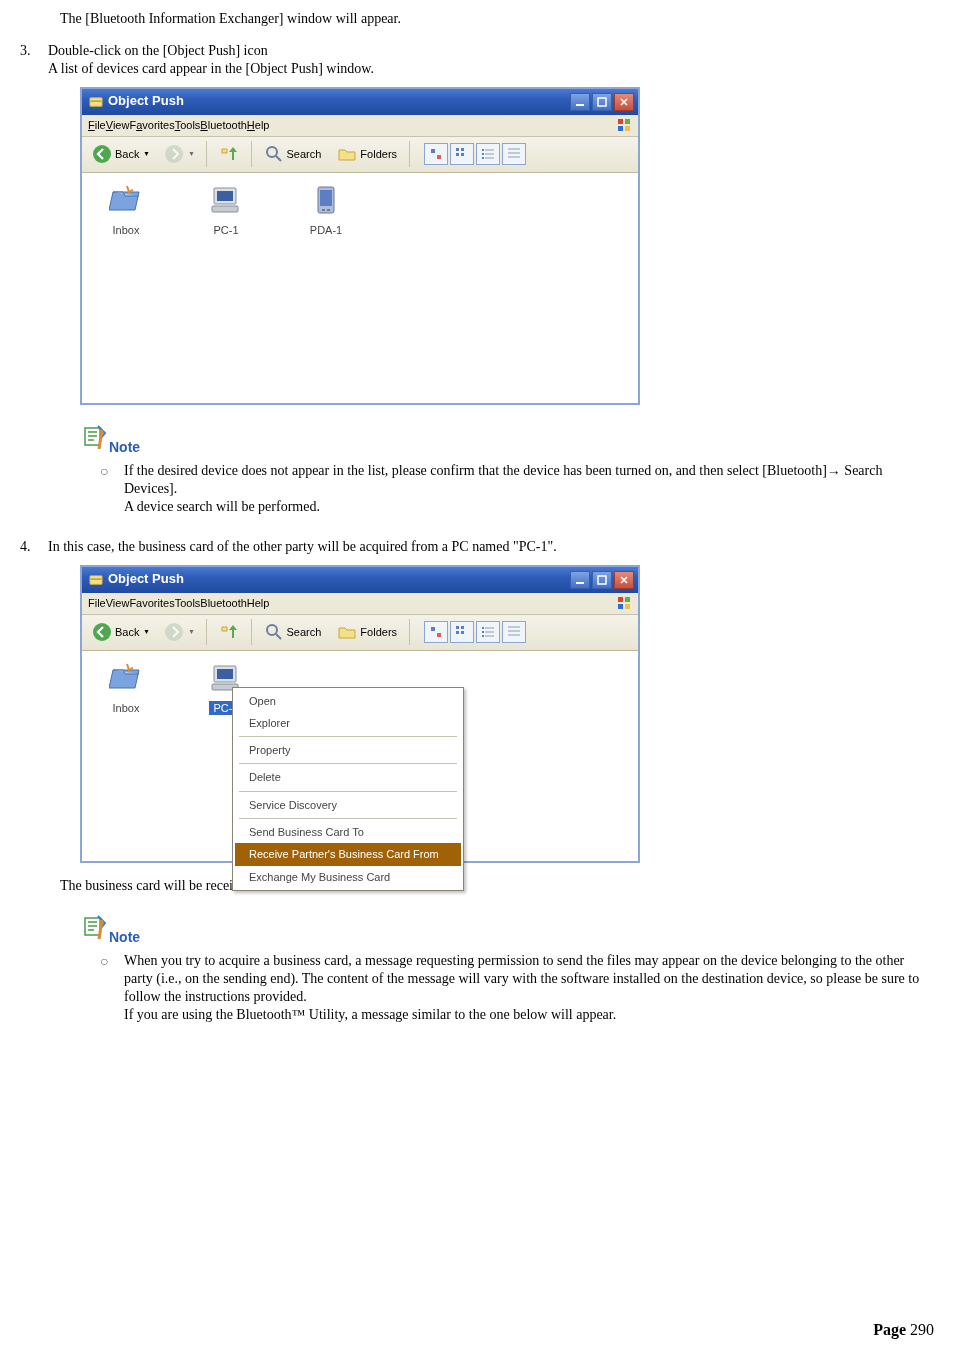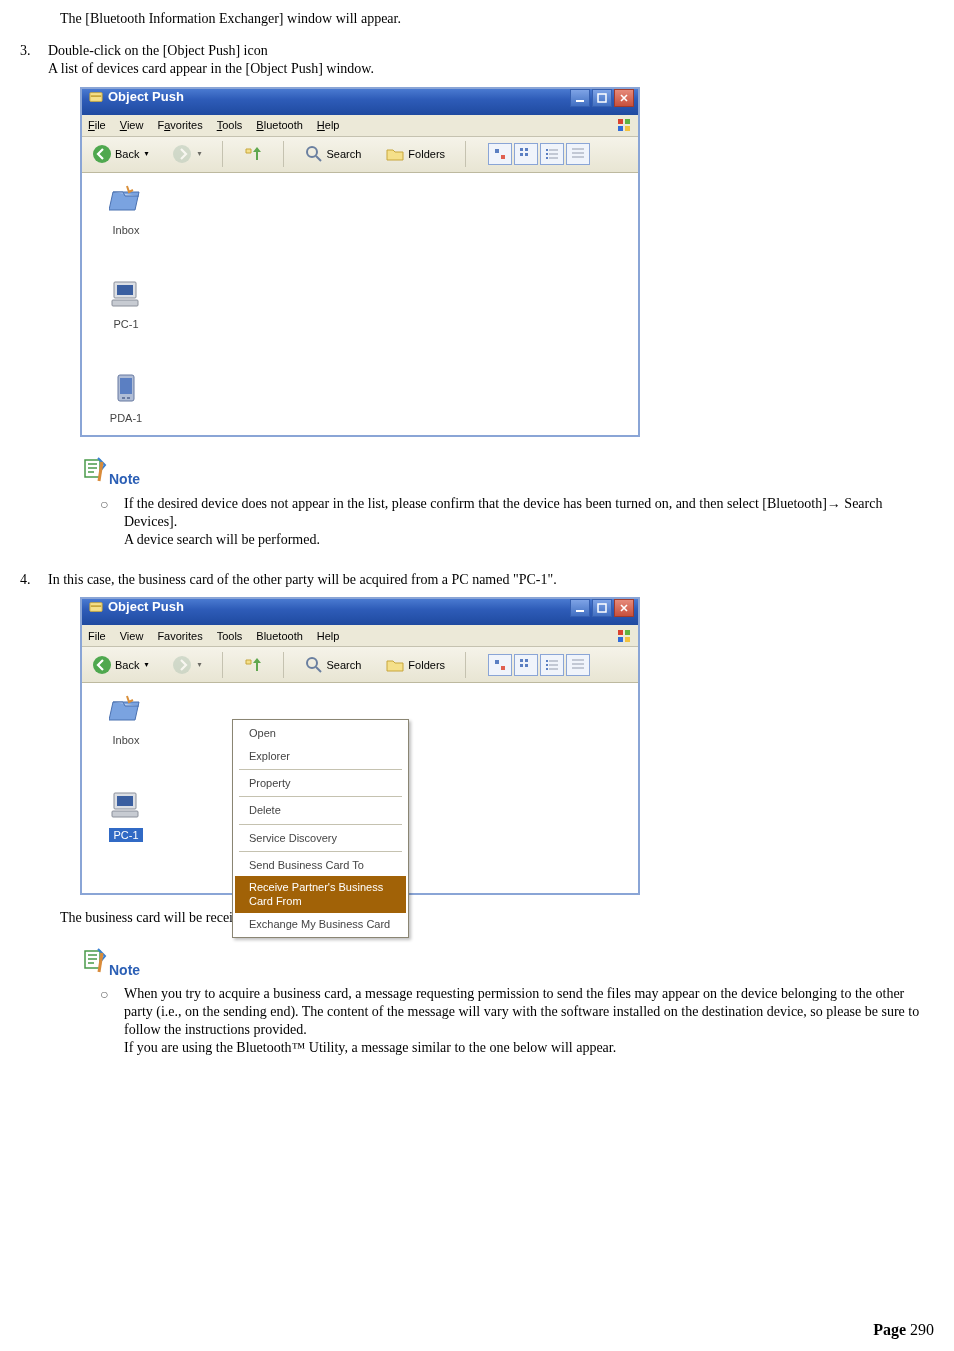--- a/index.html
+++ b/index.html
@@ -21,20 +21,21 @@
     width: 560px;
     margin: 8px 0 8px 60px;
     border: 2px solid #8aa5d6;
     background: #fff;
     position: relative;
   }
   .title-bar {
     height: 26px;
     background: linear-gradient(to bottom, #4a7ad1, #2e5cb8 40%, #1f4aa0);
     display: flex;
+    align-items: center;
     padding: 0 4px 0 6px;
     color: #fff;
     font-family: Tahoma, Arial, sans-serif;
     font-size: 13px;
     font-weight: bold;
   }
   .title-bar .tb-icon {
     width: 16px; height: 16px; margin-right: 4px;
     display: flex; align-items: center; justify-content: center;
   }
@@ -53,39 +54,38 @@
     border-color: #a03b2c;
   }
   .menu-bar {
     height: 22px;
     background: #ece9d8;
     border-bottom: 1px solid #c5c2b0;
     display: flex; align-items: center;
     padding: 0 6px;
     font-family: Tahoma, Arial, sans-serif;
     font-size: 11px;
-    gap: 14px;
   }
   .menu-bar .menu-item { }
   .menu-bar .underline { text-decoration: underline; text-underline-offset: 1px; }
   .menu-bar .flag {
     margin-left: auto;
     width: 16px; height: 16px;
     display: flex; align-items: center; justify-content: center;
   }
   .menu-bar .flag svg { width: 14px; height: 14px; }
   .toolbar {
     height: 36px;
     background: linear-gradient(to bottom, #f5f3e9, #e8e5d3);
     border-bottom: 1px solid #bdb99f;
     display: flex; align-items: center;
     padding: 0 4px;
     font-family: Tahoma, Arial, sans-serif;
     font-size: 11px;
-    gap: 12px;
+    gap: 4px;
   }
   .toolbar .divider { width: 1px; height: 26px; background: #c5c2b0; margin: 0 2px; }
   .tb-btn {
     display: flex; align-items: center; gap: 3px;
     padding: 3px 6px;
     border-radius: 3px;
   }
   .tb-btn.disabled { opacity: 0.55; }
   .tb-btn svg { width: 20px; height: 20px; }
   .tb-btn .dd { font-size: 8px; margin-left: 2px; }
@@ -99,36 +99,35 @@
   .view-btn svg { width: 14px; height: 14px; }
   .client {
     min-height: 230px;
     background: #fff;
     padding: 10px 14px;
     font-family: Tahoma, Arial, sans-serif;
     font-size: 11px;
     color: #444;
     display: flex; gap: 40px; align-items: flex-start;
     position: relative;
-    flex-direction: column;
   }
   .desk-icon {
     display: flex; flex-direction: column; align-items: center;
     width: 60px;
   }
   .desk-icon .ico { width: 36px; height: 36px; display: flex; align-items: center; justify-content: center; }
   .desk-icon .ico svg { width: 34px; height: 34px; }
   .desk-icon .label { margin-top: 4px; text-align: center; }
   .desk-icon.selected .label {
     background: #316ac5; color: #fff; padding: 0 4px;
   }
   .context-menu {
     position: absolute;
     left: 150px; top: 36px;
-    width: 177px;
+    width: 232px;
     background: #fff;
     border: 1px solid #8a8573;
     box-shadow: 2px 2px 3px rgba(0,0,0,0.25);
     font-family: Tahoma, Arial, sans-serif;
     font-size: 11px;
     padding: 2px;
   }
   .context-menu .cm-item {
     padding: 4px 14px;
   }

